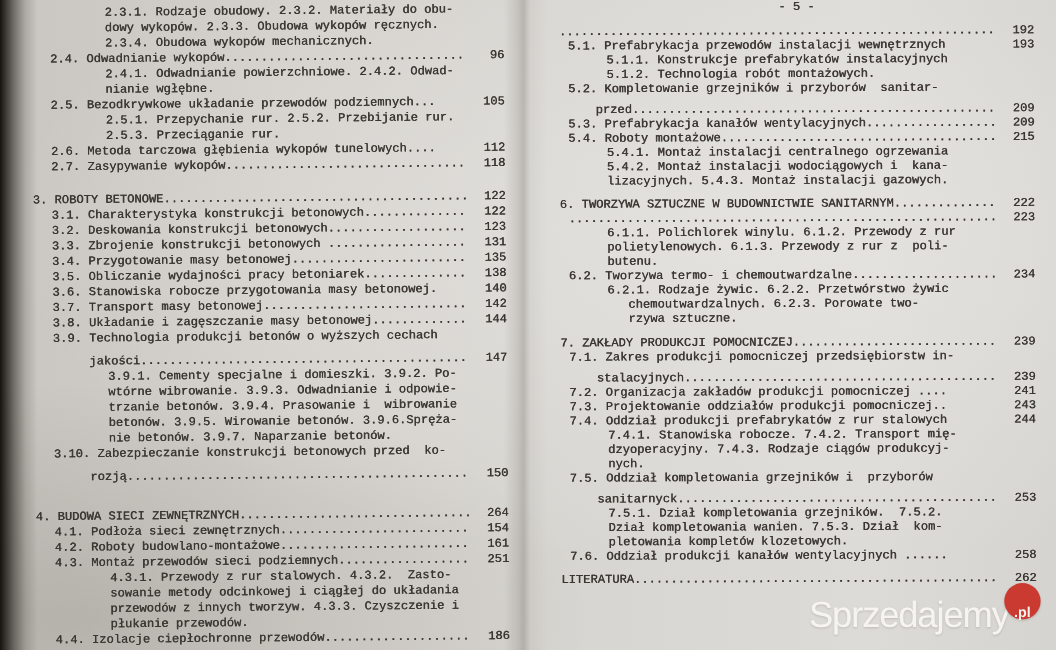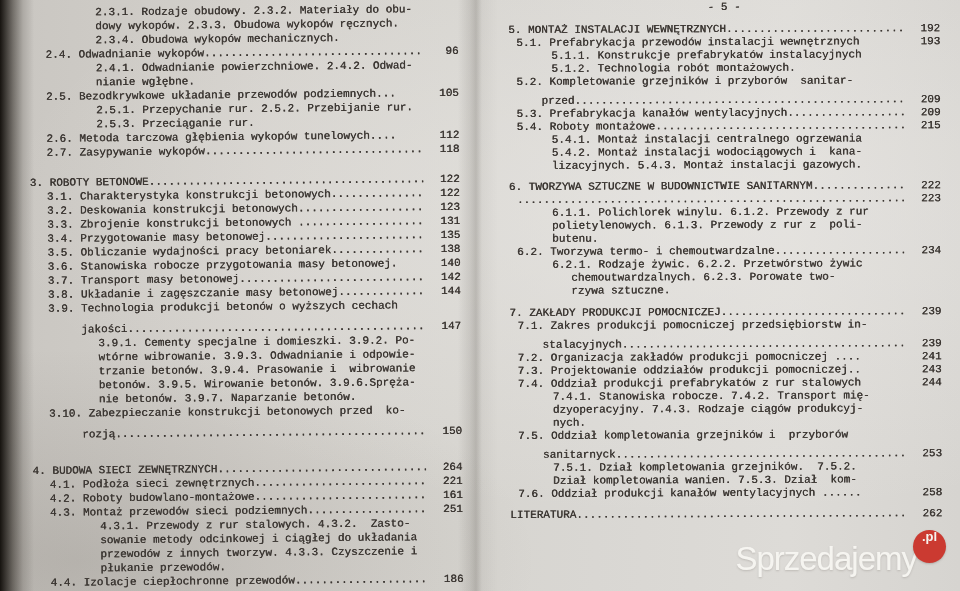--- a/index.html
+++ b/index.html
@@ -51,21 +51,21 @@
     font-family:"Liberation Sans","DejaVu Sans",sans-serif;pointer-events:none;
   }
   .wm-text{
     font-size:33px;font-weight:normal;letter-spacing:-1px;line-height:1;
     color:rgba(248,246,242,0.93);
     text-shadow:0 1px 2px rgba(90,84,76,0.25), 0 0 1px rgba(255,255,255,0.6);
     margin-top:12px;
   }
   .wm-badge{
     width:33px;height:33px;border-radius:50%;background:#cb3a31;flex:0 0 auto;
-    display:flex;align-items:flex-start;justify-content:center;margin-left:-4px;
+    display:flex;align-items:flex-end;justify-content:center;margin-left:-4px;
     box-shadow:0 1px 2px rgba(90,84,76,0.3);
   }
   .wm-badge span{color:#f6f3ef;font-size:13px;font-weight:bold;line-height:1;}
 </style>
 </head>
 <body>
 
 <div class="photo">
   <div class="seam"></div>
   <div class="edge-shade"></div>
@@ -97,35 +97,35 @@
         <div class="row ind2"><span class="t">jakości</span><span class="leader dots"></span><span class="pg">147</span></div>
         <div class="row ind3"><span class="t">3.9.1. Cementy specjalne i domieszki. 3.9.2. Po-</span><span class="leader"></span><span class="pg"></span></div>
         <div class="row ind3"><span class="t">wtórne wibrowanie. 3.9.3. Odwadnianie i odpowie-</span><span class="leader"></span><span class="pg"></span></div>
         <div class="row ind3"><span class="t">trzanie betonów. 3.9.4. Prasowanie i  wibrowanie</span><span class="leader"></span><span class="pg"></span></div>
         <div class="row ind3"><span class="t">betonów. 3.9.5. Wirowanie betonów. 3.9.6.Spręża-</span><span class="leader"></span><span class="pg"></span></div>
         <div class="row ind3"><span class="t">nie betonów. 3.9.7. Naparzanie betonów.</span><span class="leader"></span><span class="pg"></span></div>
         <div class="row ind1"><span class="t">3.10. Zabezpieczanie konstrukcji betonowych przed  ko-</span><span class="leader"></span><span class="pg"></span></div>
         <div class="row ind2"><span class="t">rozją</span><span class="leader dots"></span><span class="pg">150</span></div>
         <div class="spacer" style="height: 22px;"></div>
         <div class="row ind0"><span class="t">4. BUDOWA SIECI ZEWNĘTRZNYCH</span><span class="leader dots"></span><span class="pg">264</span></div>
-        <div class="row ind1"><span class="t">4.1. Podłoża sieci zewnętrznych</span><span class="leader dots"></span><span class="pg">221</span></div>
+        <div class="row ind1"><span class="t">4.1. Podłoża sieci zewnętrznych</span><span class="leader dots"></span><span class="pg">154</span></div>
         <div class="row ind1"><span class="t">4.2. Roboty budowlano-montażowe</span><span class="leader dots"></span><span class="pg">161</span></div>
         <div class="row ind1"><span class="t">4.3. Montaż przewodów sieci podziemnych</span><span class="leader dots"></span><span class="pg">251</span></div>
         <div class="row ind3"><span class="t">4.3.1. Przewody z rur stalowych. 4.3.2.  Zasto-</span><span class="leader"></span><span class="pg"></span></div>
         <div class="row ind3"><span class="t">sowanie metody odcinkowej i ciągłej do układania</span><span class="leader"></span><span class="pg"></span></div>
         <div class="row ind3"><span class="t">przewodów z innych tworzyw. 4.3.3. Czyszczenie i</span><span class="leader"></span><span class="pg"></span></div>
         <div class="row ind3"><span class="t">płukanie przewodów.</span><span class="leader"></span><span class="pg"></span></div>
         <div class="row ind1"><span class="t">4.4. Izolacje ciepłochronne przewodów</span><span class="leader dots"></span><span class="pg">186</span></div>
       </div>
   </div>
 
   <div class="page page-right">
     <div class="page-header">- 5 -</div>
     <div class="lines">
-        <div class="row ind0"><span class="t">5. MONTAŻ INSTALACJI WEWNĘTRZNYCH</span><span class="leader dots"></span><span class="pg">192</span></div>
+        <div class="row ind0"><span class="leader dots"></span><span class="pg">192</span></div>
         <div class="row ind1"><span class="t">5.1. Prefabrykacja przewodów instalacji wewnętrznych</span><span class="leader"></span><span class="pg">193</span></div>
         <div class="row ind3"><span class="t">5.1.1. Konstrukcje prefabrykatów instalacyjnych</span><span class="leader"></span><span class="pg"></span></div>
         <div class="row ind3"><span class="t">5.1.2. Technologia robót montażowych.</span><span class="leader"></span><span class="pg"></span></div>
         <div class="row ind1"><span class="t">5.2. Kompletowanie grzejników i przyborów  sanitar-</span><span class="leader"></span><span class="pg"></span></div>
         <div class="row ind2"><span class="t">przed</span><span class="leader dots"></span><span class="pg">209</span></div>
         <div class="row ind1"><span class="t">5.3. Prefabrykacja kanałów wentylacyjnych</span><span class="leader dots"></span><span class="pg">209</span></div>
         <div class="row ind1"><span class="t">5.4. Roboty montażowe</span><span class="leader dots"></span><span class="pg">215</span></div>
         <div class="row ind3"><span class="t">5.4.1. Montaż instalacji centralnego ogrzewania</span><span class="leader"></span><span class="pg"></span></div>
         <div class="row ind3"><span class="t">5.4.2. Montaż instalacji wodociągowych i  kana-</span><span class="leader"></span><span class="pg"></span></div>
         <div class="row ind3"><span class="t">lizacyjnych. 5.4.3. Montaż instalacji gazowych.</span><span class="leader"></span><span class="pg"></span></div>
@@ -146,21 +146,21 @@
         <div class="row ind1"><span class="t">7.2. Organizacja zakładów produkcji pomocniczej ....</span><span class="leader"></span><span class="pg">241</span></div>
         <div class="row ind1"><span class="t">7.3. Projektowanie oddziałów produkcji pomocniczej..</span><span class="leader"></span><span class="pg">243</span></div>
         <div class="row ind1"><span class="t">7.4. Oddział produkcji prefabrykatów z rur stalowych</span><span class="leader"></span><span class="pg">244</span></div>
         <div class="row ind3"><span class="t">7.4.1. Stanowiska robocze. 7.4.2. Transport mię-</span><span class="leader"></span><span class="pg"></span></div>
         <div class="row ind3"><span class="t">dzyoperacyjny. 7.4.3. Rodzaje ciągów produkcyj-</span><span class="leader"></span><span class="pg"></span></div>
         <div class="row ind3"><span class="t">nych.</span><span class="leader"></span><span class="pg"></span></div>
         <div class="row ind1"><span class="t">7.5. Oddział kompletowania grzejników i  przyborów</span><span class="leader"></span><span class="pg"></span></div>
         <div class="row ind2"><span class="t">sanitarnyck</span><span class="leader dots"></span><span class="pg">253</span></div>
         <div class="row ind3"><span class="t">7.5.1. Dział kompletowania grzejników.  7.5.2.</span><span class="leader"></span><span class="pg"></span></div>
         <div class="row ind3"><span class="t">Dział kompletowania wanien. 7.5.3. Dział  kom-</span><span class="leader"></span><span class="pg"></span></div>
-        <div class="row ind3"><span class="leader"></span><span class="pg"></span></div>
+        <div class="row ind3"><span class="t">pletowania kompletów klozetowych.</span><span class="leader"></span><span class="pg"></span></div>
         <div class="row ind1"><span class="t">7.6. Oddział produkcji kanałów wentylacyjnych ......</span><span class="leader"></span><span class="pg">258</span></div>
         <div class="spacer" style="height: 8px;"></div>
         <div class="row ind0"><span class="t">LITERATURA</span><span class="leader dots"></span><span class="pg">262</span></div>
       </div>
   </div>
 
   <div class="watermark">
     <span class="wm-text">Sprzedajemy</span>
     <span class="wm-badge">
       <span>.pl</span>

